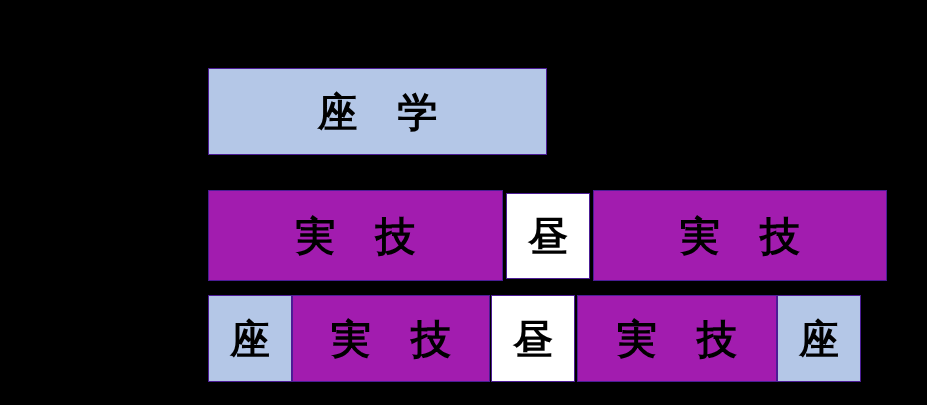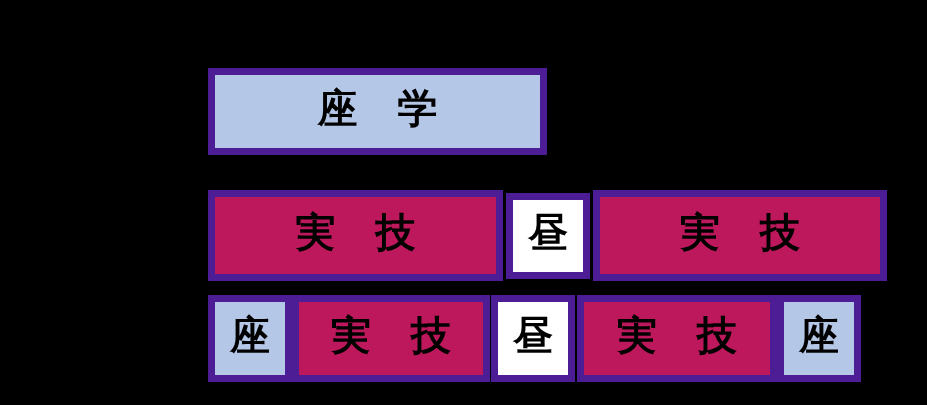--- a/index.html
+++ b/index.html
@@ -11,35 +11,34 @@
     position: relative;
     width: 927px;
     height: 405px;
     background: #000000;
     overflow: hidden;
     font-family: "DejaVu Sans", "Liberation Sans", sans-serif;
   }
   .box {
     position: absolute;
     box-sizing: border-box;
-    border: 7px solid #4c1d95;
+    border: 1px solid #4c1d95;
     display: flex;
     align-items: center;
     justify-content: center;
-    font-family: Liberation Mono, monospace;
   }
   .box .lbl {
     font-size: 40px;
     font-weight: bold;
     color: #000000;
     line-height: 1;
     white-space: pre;
   }
   .fill-lecture   { background: #b4c7e7; }
-  .fill-practical { background: #be185d; }
+  .fill-practical { background: #a21caf; }
   .fill-lunch     { background: #ffffff; }
 
   
   .r1-lecture { left: 208px; top: 68px;  width: 339px; height: 87px; }
 
   
   .r2-practical-am { left: 208px; top: 190px; width: 295px; height: 91px; }
   .r2-lunch        { left: 506px; top: 193px; width: 84px;  height: 86px; }
   .r2-practical-pm { left: 593px; top: 190px; width: 294px; height: 91px; }
 

